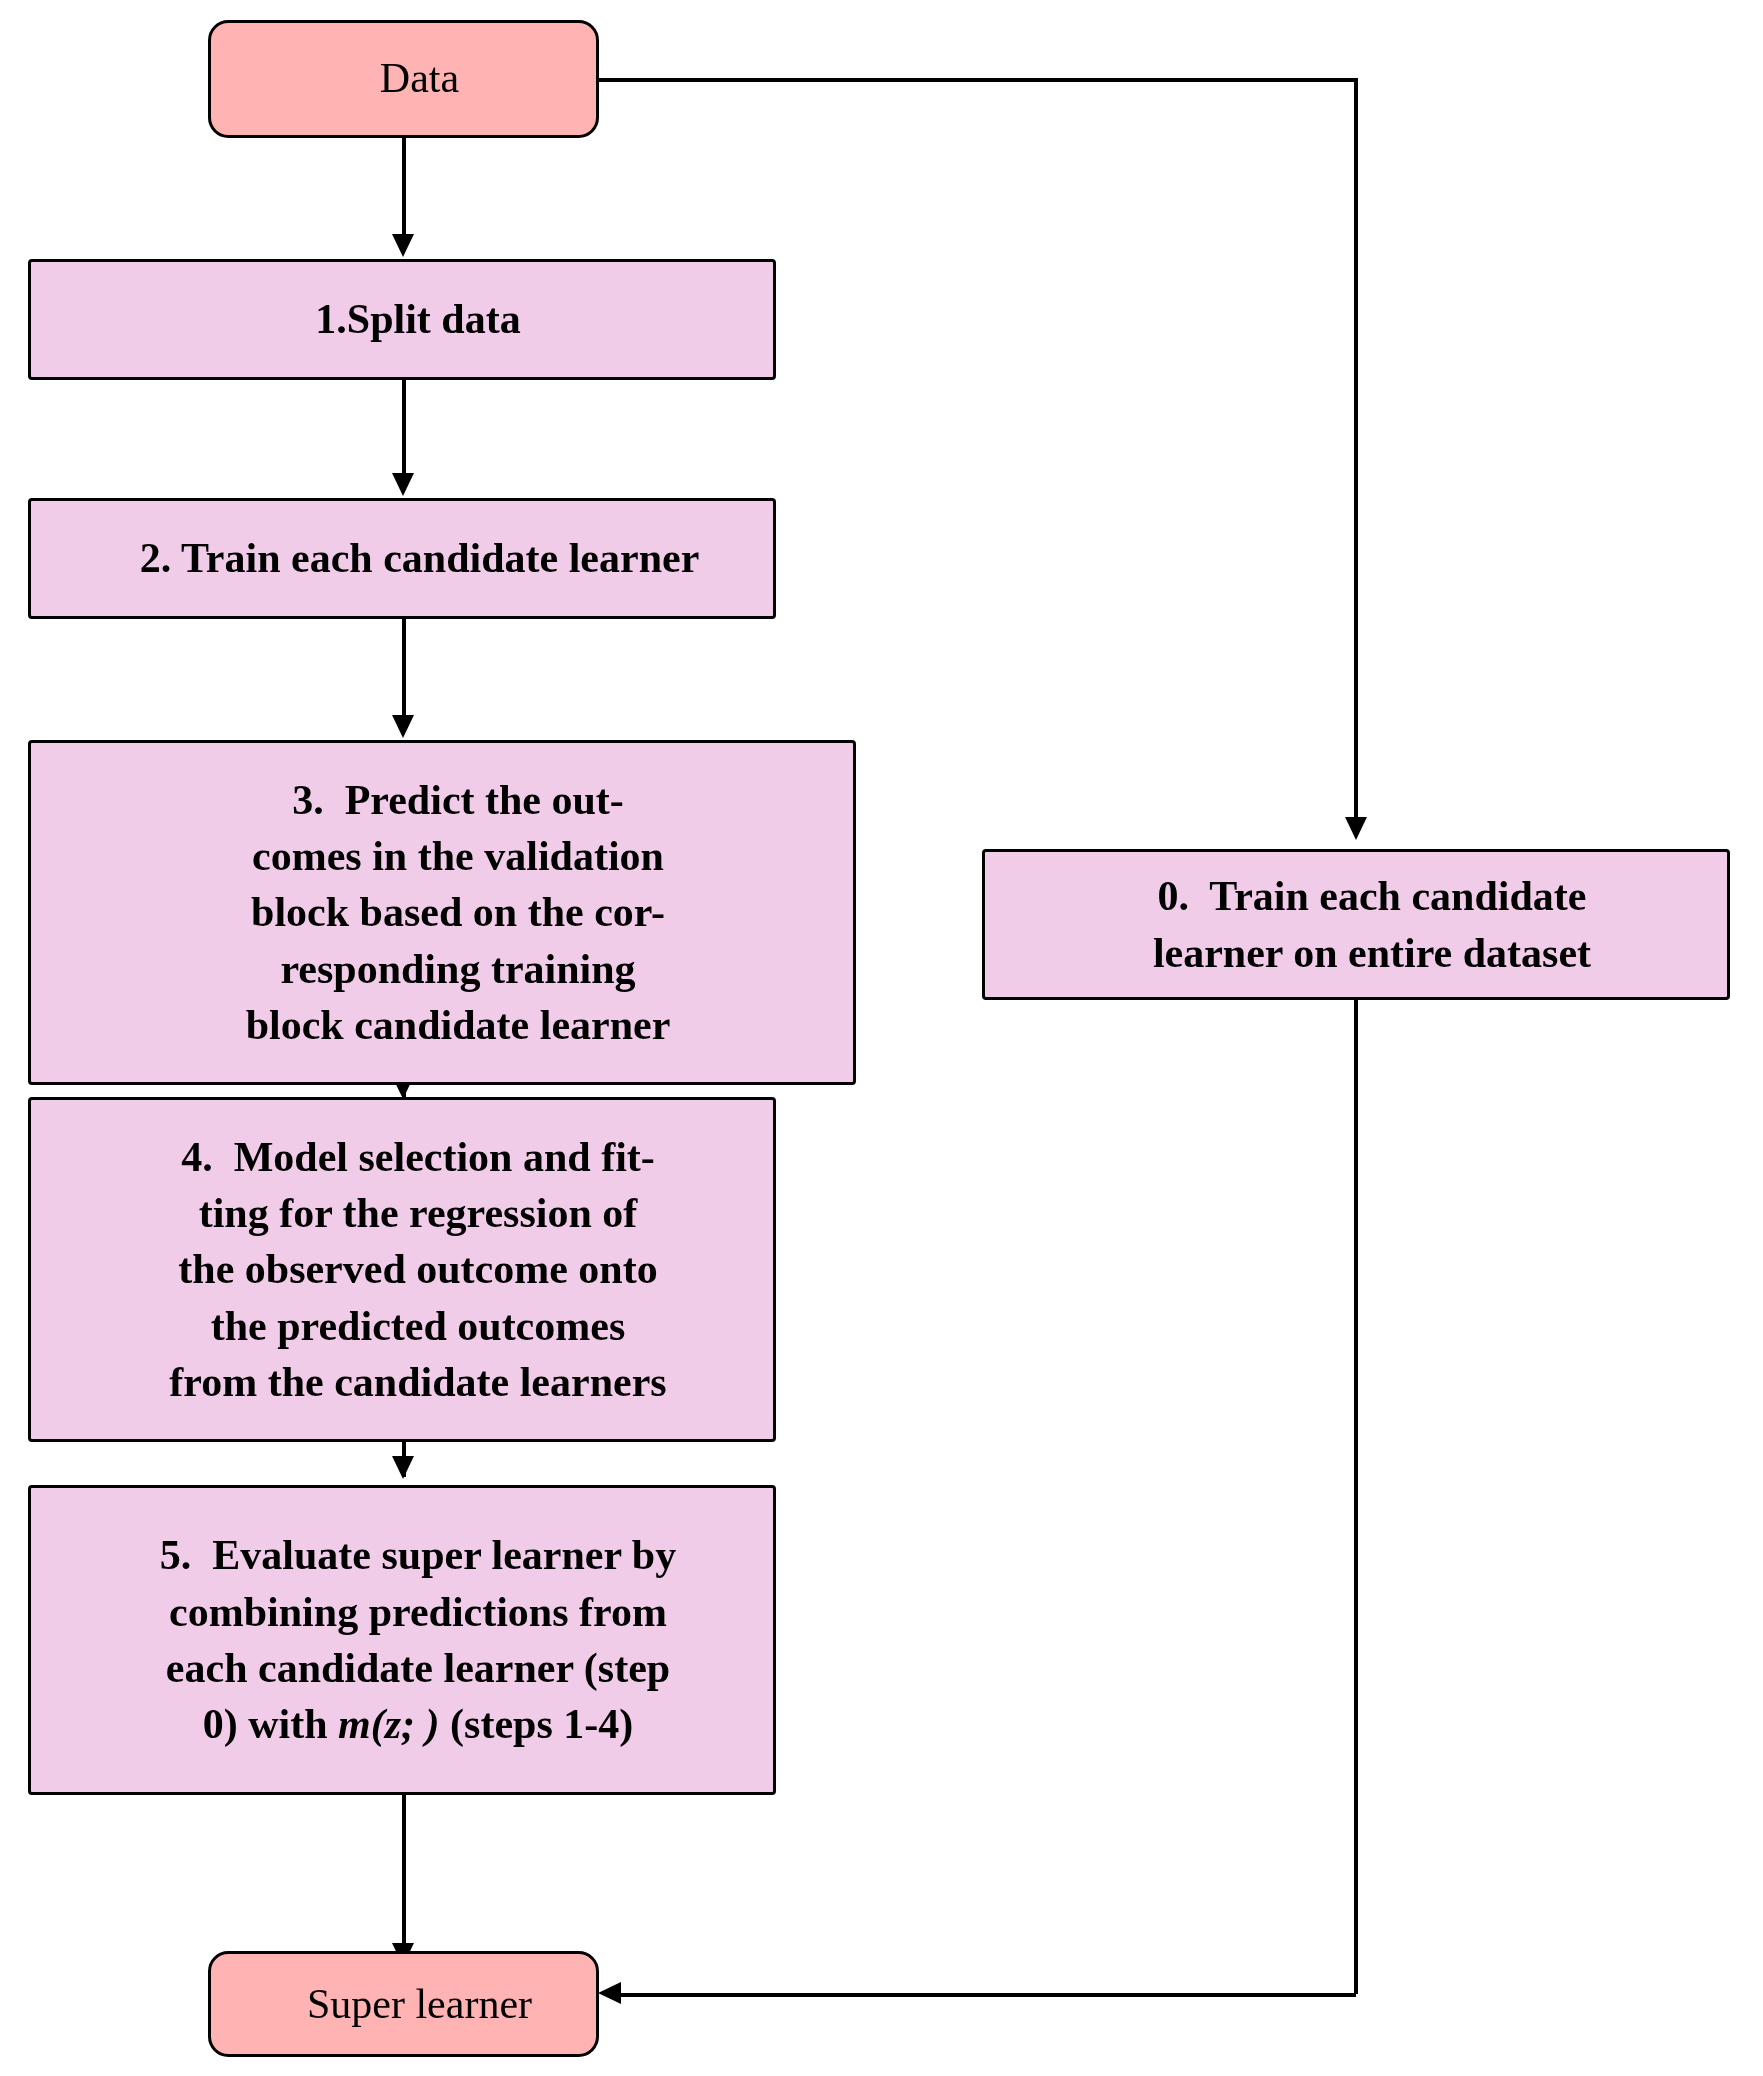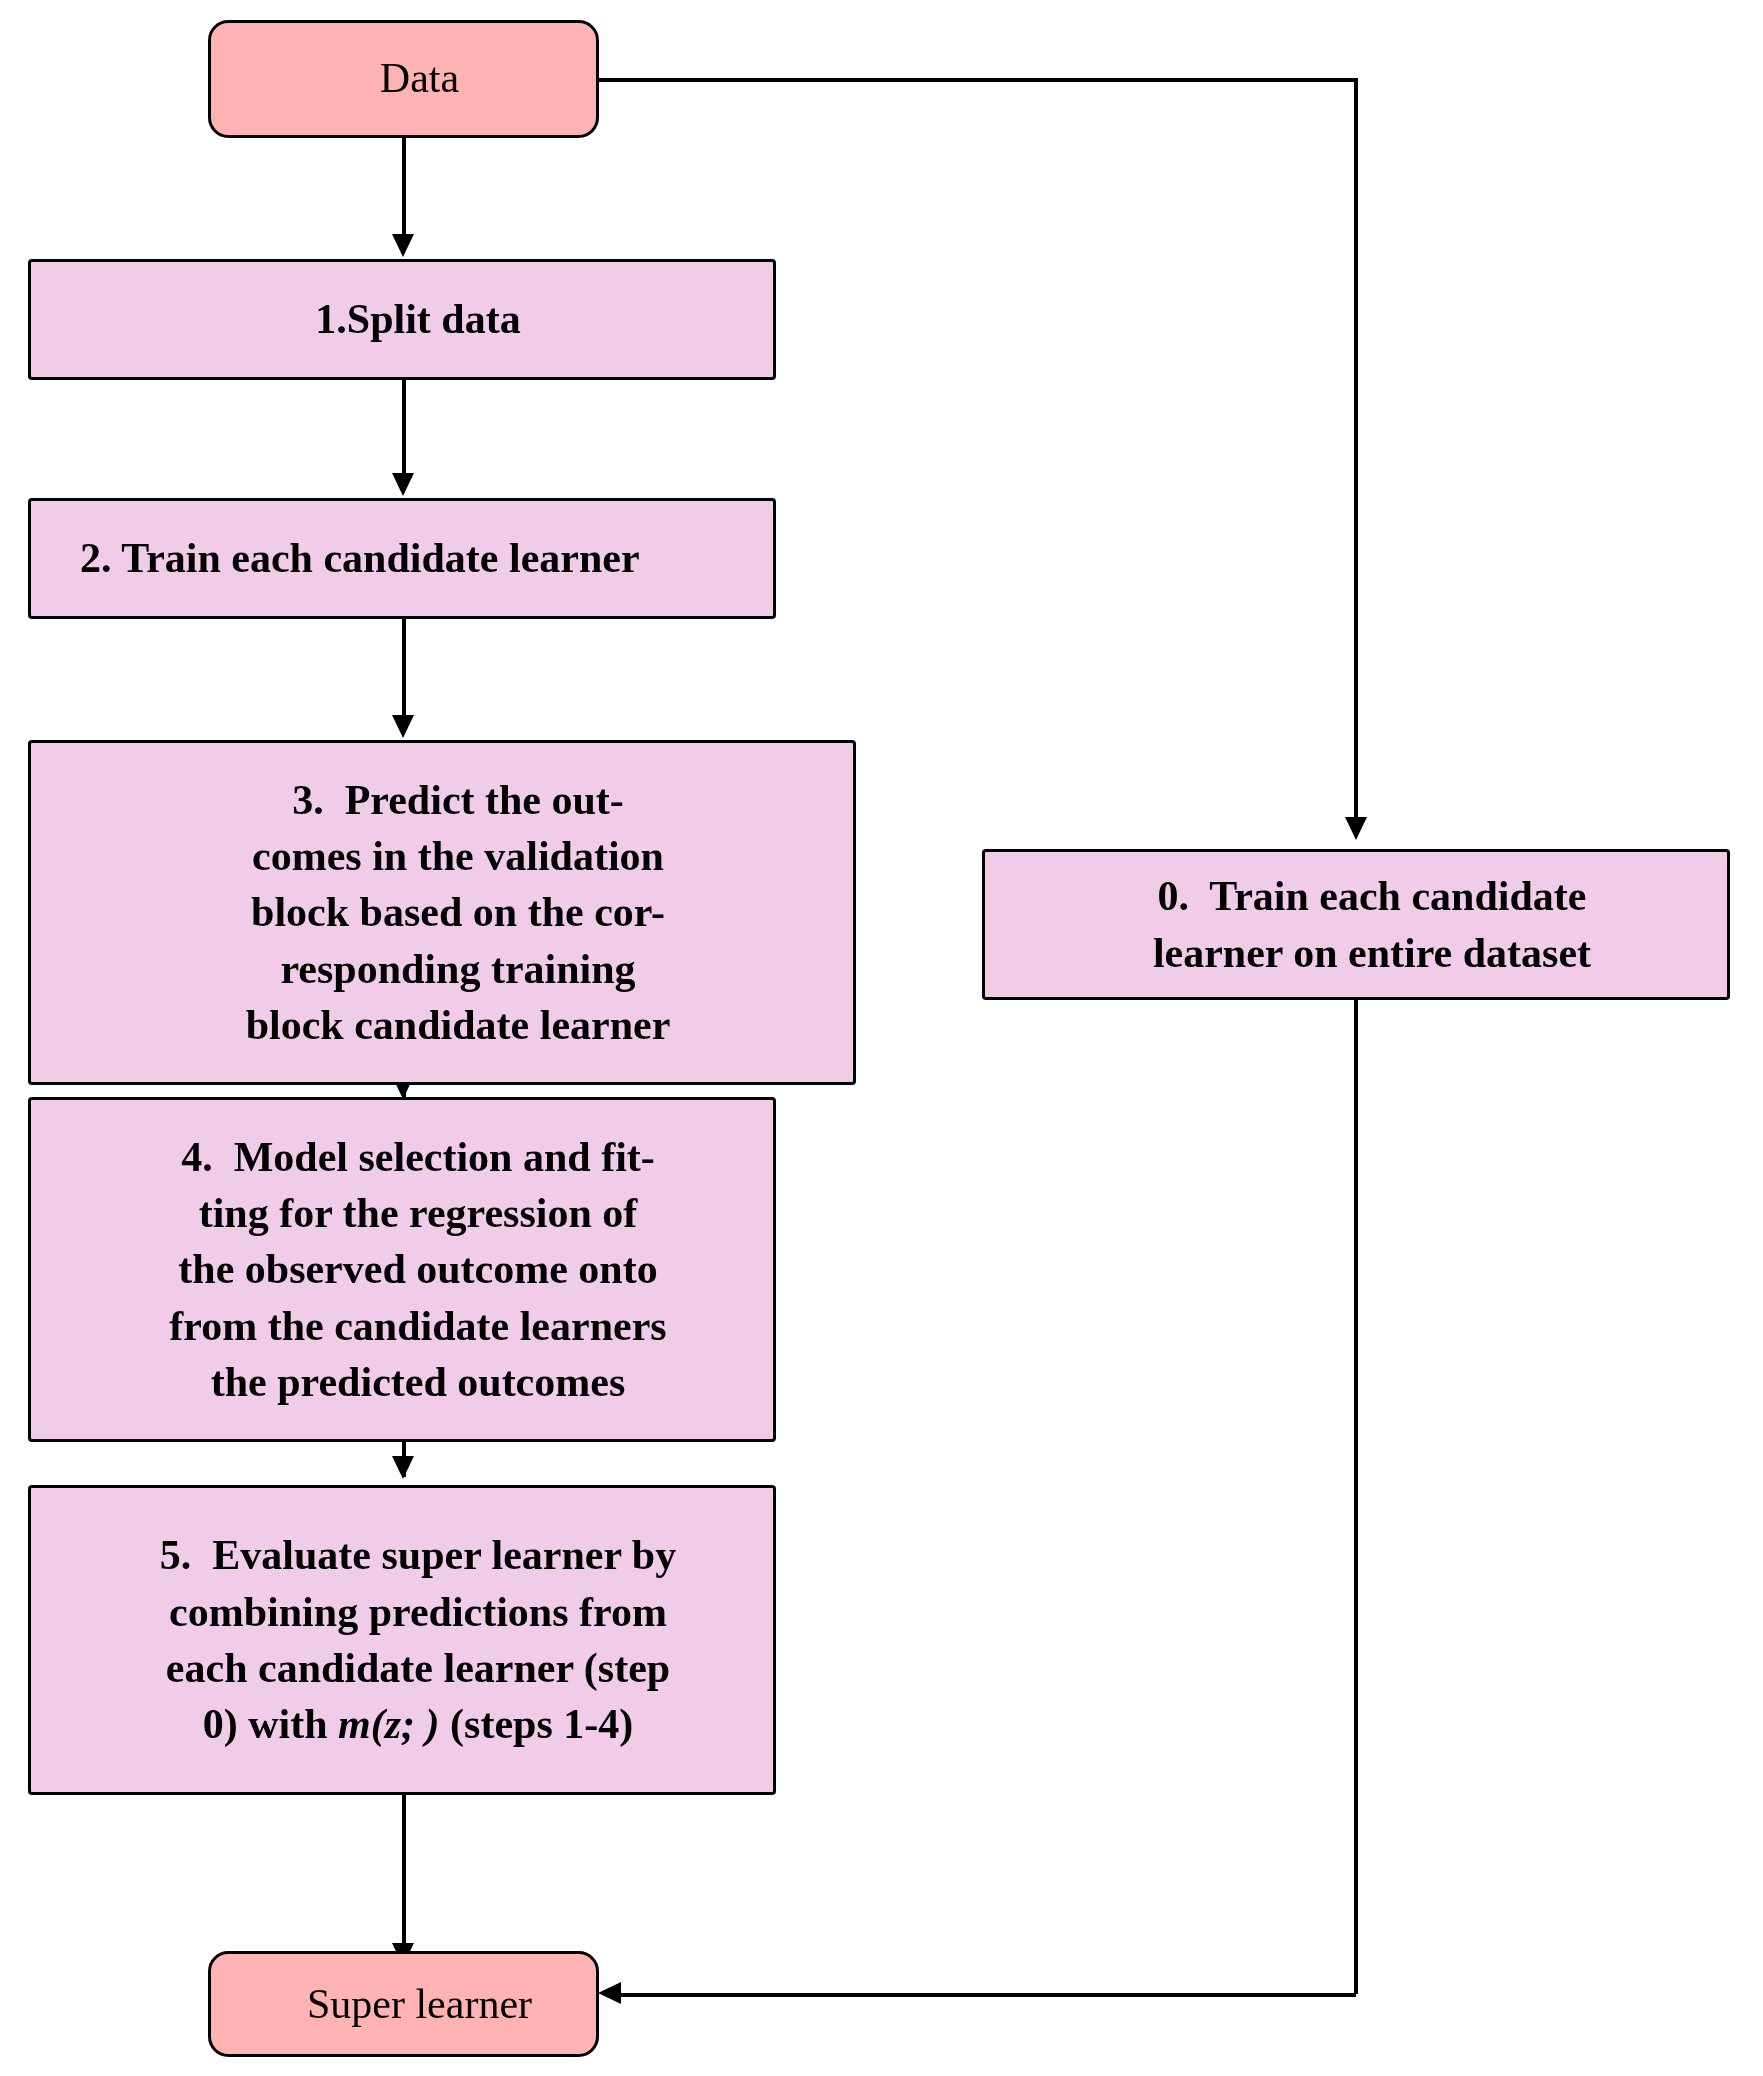--- a/index.html
+++ b/index.html
@@ -114,40 +114,40 @@
 
   <div class="node node-terminal" style="left:208px; top:19.6px; width:391px; height:118px;">
     <span class="node-inner">Data</span>
   </div>
 
   <div class="node node-step" style="left:28px; top:259px; width:748px; height:121px;">
     <span class="node-inner">1.Split data</span>
   </div>
 
   <div class="node node-step" style="left:28px; top:498px; width:748px; height:121px; justify-content:flex-start;">
-    <span class="node-inner" style="text-align:left; padding-left:17px;">2.  Train each candidate learner</span>
+    <span class="node-inner" style="text-align:center; padding-left:17px;">2.  Train each candidate learner</span>
   </div>
 
   <div class="node node-step" style="left:28px; top:740px; width:828px; height:345px;">
     <span class="node-inner">
       <span class="ln">3.  Predict the out-</span>
       <span class="ln">comes in the validation</span>
       <span class="ln">block based on the cor-</span>
       <span class="ln">responding training</span>
       <span class="ln">block candidate learner</span>
     </span>
   </div>
 
   <div class="node node-step" style="left:28px; top:1097px; width:748px; height:345px;">
     <span class="node-inner">
       <span class="ln">4.  Model selection and fit-</span>
       <span class="ln">ting for the regression of</span>
       <span class="ln">the observed outcome onto</span>
+      <span class="ln">the predicted outcomes</span>
       <span class="ln">from the candidate learners</span>
-      <span class="ln">the predicted outcomes</span>
     </span>
   </div>
 
   <div class="node node-step" style="left:28px; top:1485px; width:748px; height:310px;">
     <span class="node-inner">
       <span class="ln">5.  Evaluate super learner by</span>
       <span class="ln">combining predictions from</span>
       <span class="ln">each candidate learner (step</span>
       <span class="ln"><span>0) with </span><span class="mathit">m(z; )</span><span> (steps 1-4)</span></span>
     </span>

